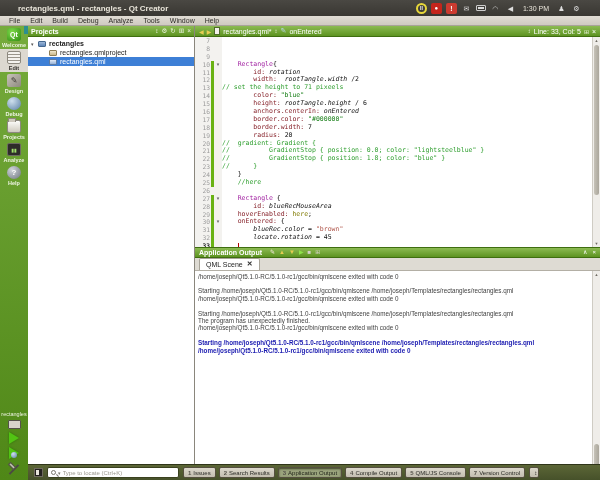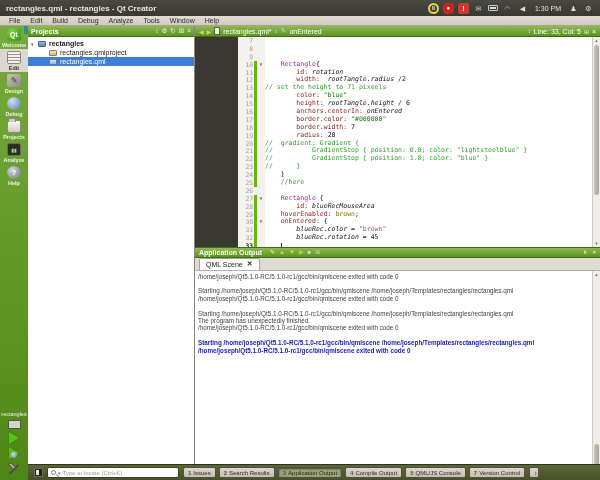--- a/index.html
+++ b/index.html
@@ -1,21 +1,21 @@
 <!DOCTYPE html>
 <html><head>
 <meta charset="utf-8">
 <style>
   * { margin:0; padding:0; box-sizing:border-box; }
   html,body { width:600px; height:480px; overflow:hidden; }
   body { font-family:"Liberation Sans", sans-serif; background:#3a3833; position:relative; }
 
   
   .titlebar { position:absolute; left:0; top:0; width:600px; height:16px;
-    background:linear-gradient(#4a4843,#393732); display:flex; align-items:center; padding:0 6px; }
+    background:linear-gradient(#4a4843,#393732); display:flex; align-items:center; padding:0 18px; }
   .titlebar .title { color:#e9e5da; font-size:8px; font-weight:bold; flex:0 0 auto; }
   .tray { margin-left:auto; display:flex; align-items:center; gap:5px; }
   .tray-ic { width:11px; height:11px; display:flex; align-items:center; justify-content:center;
     font-size:7px; color:#ddd; line-height:1; }
   .ic-pause   { border:2px solid #e7d83a; border-radius:50%; color:#eee; font-size:5px; font-weight:bold; }
   .ic-record  { background:#c4251c; border-radius:2px; color:#fff; font-size:6px; }
   .ic-alert   { background:#cc3b30; border-radius:2px; color:#fff; font-weight:bold; font-size:7px; }
   .ic-battery { border:1px solid #ccc; border-radius:1px; width:10px; height:6px; position:relative; }
   .ic-battery::after { content:""; position:absolute; left:1px; top:1px; bottom:1px; width:6px; background:#ddd; }
   .tray-time { color:#e9e5da; font-size:7px; margin:0 2px; }
@@ -86,21 +86,21 @@
   .edit-tabbar { height:11px; background:linear-gradient(#8cbb52,#5d9321); border-bottom:1px solid #3f6e10;
     display:flex; align-items:center; gap:3px; padding:0 4px; }
   .edit-tabbar .gold { color:#e7cd52; font-size:6px; }
   .edit-tabbar .wt { color:#fff; font-size:7px; }
   .edit-tabbar .dim { color:#e4eed4; font-size:6px; }
   .doc-ic { width:6px; height:8px; background:#f2f0ea; border:1px solid #4e6a2a; }
   .pencil-ic { color:#bcd8f0; font-size:7px; }
   .spacer { flex:1; }
 
   
-  .code-area { flex:1; background:#fff; position:relative; overflow:hidden; display:flex;margin-left:43px; }
+  .code-area { flex:1; background:#fff; position:relative; overflow:hidden; display:flex; }
   .code-lines { flex:1; }
   .code-row { display:flex; height:7.9px; position:relative; }
   .ln { width:16px; text-align:right; font-family:"DejaVu Sans Mono",monospace; font-size:6.3px;
     color:#9b9b9b; background:#f3f2ef; line-height:7.9px; padding-right:1px; }
   .ln.cur { color:#1c1c1c; font-weight:bold; }
   .chg { width:3px; background:#f3f2ef; }
   .chg.on { background:#69b214; }
   .fold { width:8px; background:#f3f2ef; font-size:5px; color:#666; line-height:7.5px; text-align:center; }
   .code-text { font-family:"DejaVu Sans Mono",monospace; font-size:6.5px; line-height:7.9px;
     white-space:pre; color:#111; }
@@ -316,21 +316,21 @@
           <div class="code-row">
             <span class="ln">11</span>
             <span class="chg on"></span>
             <span class="fold"></span>
             <span class="code-text"><span class="tk-p">        </span><span class="tk-pr">id:</span><span class="tk-r"> rotation</span></span>
           </div>
           <div class="code-row">
             <span class="ln">12</span>
             <span class="chg on"></span>
             <span class="fold"></span>
-            <span class="code-text"><span class="tk-p">        </span><span class="tk-pr">width:</span><span class="tk-p">  </span><span class="tk-r">rootTangle.radius</span><span class="tk-p"> /</span><span class="tk-n">2</span></span>
+            <span class="code-text"><span class="tk-p">        </span><span class="tk-pr">width:</span><span class="tk-p">  </span><span class="tk-r">rootTangle.width</span><span class="tk-p"> /</span><span class="tk-n">2</span></span>
           </div>
           <div class="code-row">
             <span class="ln">13</span>
             <span class="chg on"></span>
             <span class="fold"></span>
             <span class="code-text"><span class="tk-c">// set the height to 71 pixeels</span></span>
           </div>
           <div class="code-row">
             <span class="ln">14</span>
             <span class="chg on"></span>
@@ -418,39 +418,39 @@
           <div class="code-row">
             <span class="ln">28</span>
             <span class="chg on"></span>
             <span class="fold"></span>
             <span class="code-text"><span class="tk-p">        </span><span class="tk-pr">id:</span><span class="tk-r"> blueRecMouseArea</span></span>
           </div>
           <div class="code-row">
             <span class="ln">29</span>
             <span class="chg on"></span>
             <span class="fold"></span>
-            <span class="code-text"><span class="tk-p">    </span><span class="tk-pr">hoverEnabled:</span><span class="tk-k"> brown</span><span class="tk-p">;</span></span>
+            <span class="code-text"><span class="tk-p">    </span><span class="tk-pr">hoverEnabled:</span><span class="tk-k"> here</span><span class="tk-p">;</span></span>
           </div>
           <div class="code-row">
             <span class="ln">30</span>
             <span class="chg on"></span>
             <span class="fold">▾</span>
             <span class="code-text"><span class="tk-p">    </span><span class="tk-pr">onEntered:</span><span class="tk-p"> {</span></span>
           </div>
           <div class="code-row">
             <span class="ln">31</span>
             <span class="chg on"></span>
             <span class="fold"></span>
             <span class="code-text"><span class="tk-p">        </span><span class="tk-r">blueRec.color</span><span class="tk-p"> = </span><span class="tk-s2">"brown"</span></span>
           </div>
           <div class="code-row">
             <span class="ln">32</span>
             <span class="chg on"></span>
             <span class="fold"></span>
-            <span class="code-text"><span class="tk-p">        </span><span class="tk-r">blueRec.rotation</span><span class="tk-p"> = </span><span class="tk-n">45</span></span>
+            <span class="code-text"><span class="tk-p">        </span><span class="tk-r">locate.rotation</span><span class="tk-p"> = </span><span class="tk-n">45</span></span>
           </div>
           <div class="code-row">
             <span class="ln cur">33</span>
             <span class="chg on"></span>
             <span class="fold"></span>
             <span class="code-text"><span class="tk-p">    </span></span>
             <span class="cursor"></span>
           </div>
         </div>
       <div class="vscroll">

